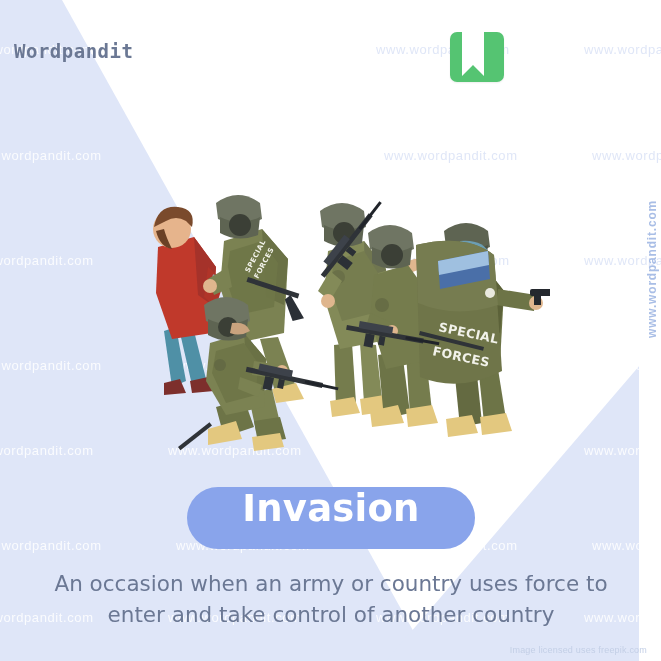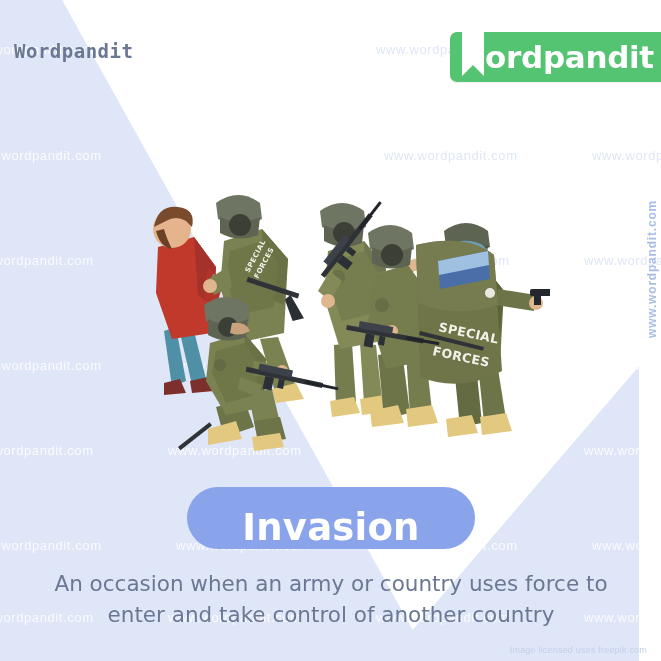--- a/index.html
+++ b/index.html
@@ -68,21 +68,21 @@
   }
 
   
   #illo{position:absolute;left:120px;top:155px;width:430px;height:320px;}
   #illo svg{display:block;width:100%;height:100%;}
 
   
   #word-pill{
     position:absolute;left:187px;top:487px;width:288px;height:62px;
     background:#89a4eb;border-radius:32px;
-    display:flex;align-items:flex-end;justify-content:center;
+    display:flex;align-items:flex-start;justify-content:center;
   }
   #word-pill .word{
     font-family:"DejaVu Sans","Liberation Sans",sans-serif;
     font-size:37px;font-weight:700;color:#ffffff;letter-spacing:.2px;
   }
 
   
   #definition{
     position:absolute;left:26px;top:568px;width:610px;
     text-align:center;font-size:21.5px;line-height:31px;
@@ -138,21 +138,20 @@
   <div id="wod-title">
     <div>Wordpandit</div>
   </div>
 
   <div id="logo">
     <span class="bookmark">
       <svg viewBox="0 0 26 46" width="26" height="46" aria-hidden="true">
         <path d="M2 0 H24 V44 L13 33 L2 44 Z" fill="#ffffff"></path>
       </svg>
     </span>
-    <span class="logo-text">ordpandit</span>
   </div>
 
   <div id="vurl">www.wordpandit.com</div>
 
   <div id="illo">
     <svg viewBox="0 0 430 320" aria-hidden="true">
       <defs>
         <g id="rifle">
           <rect x="0" y="6" width="78" height="5" fill="#2f3338"></rect>
           <rect x="12" y="0" width="34" height="7" fill="#3d424a"></rect>

